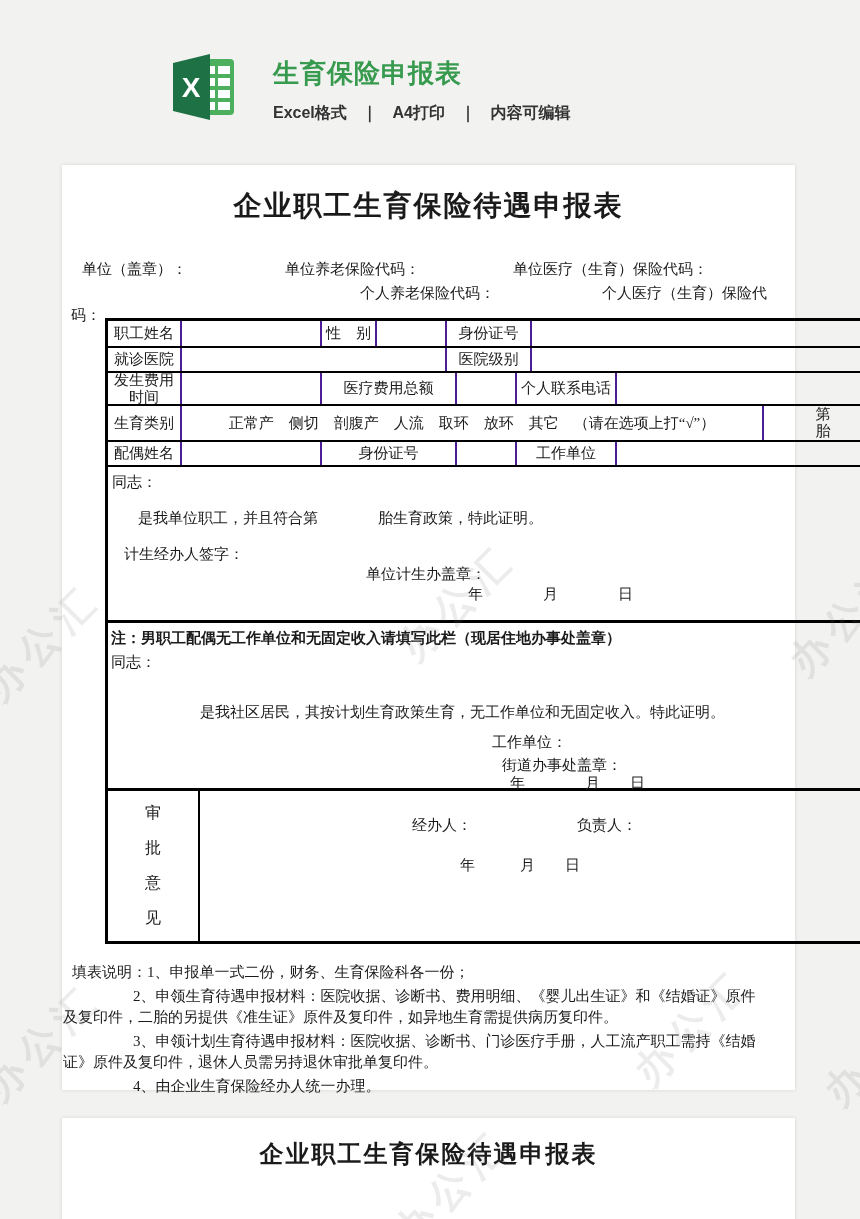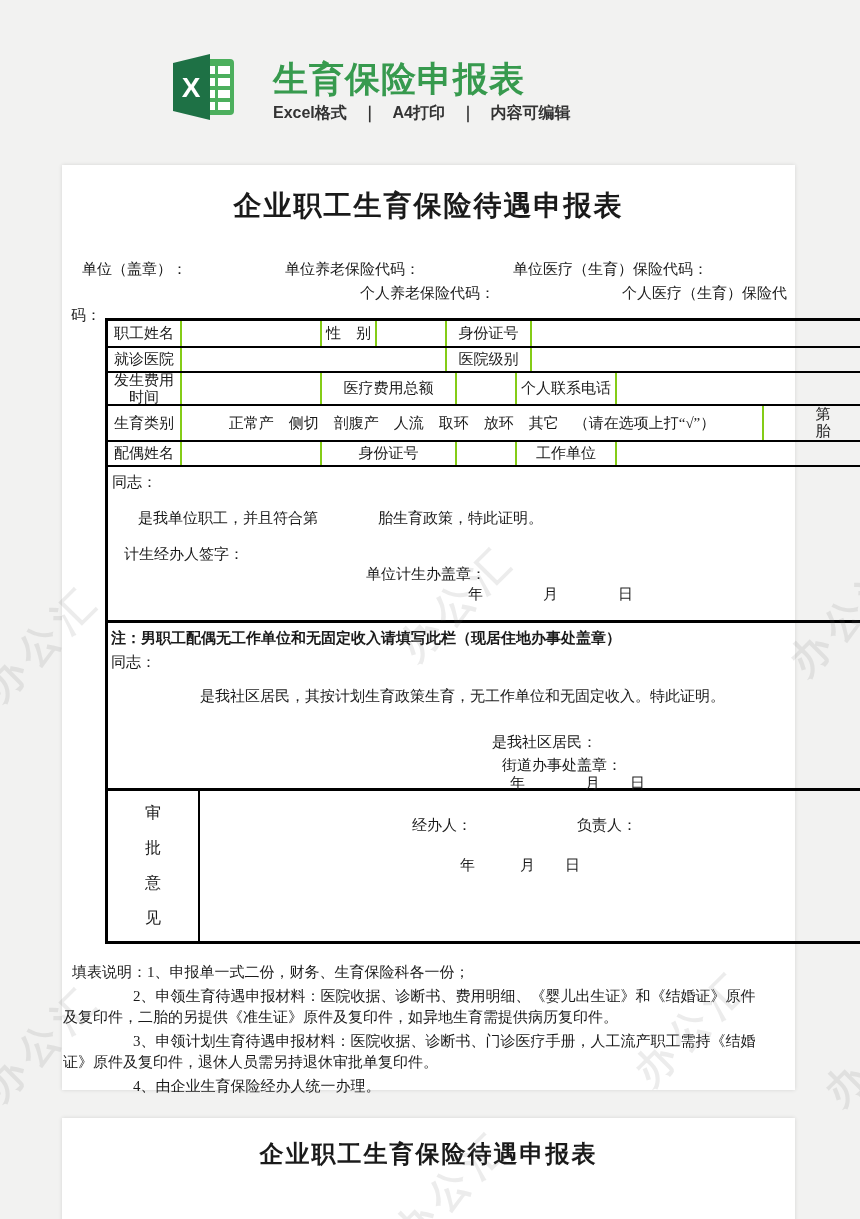--- a/index.html
+++ b/index.html
@@ -8,21 +8,21 @@
     position:relative; overflow:hidden;
     background:#f2f2f1;
     font-family:"Liberation Serif","DejaVu Serif",serif;
     color:#1a1a1a;
   }
   
   .hdr-icon { position:absolute; left:164px; top:52px; width:74px; height:70px; }
   .hdr-title {
     position:absolute; left:273px; top:56px;
     font-family:"Liberation Sans","DejaVu Sans",sans-serif;
-    font-size:35px; font-weight:700; color:var(--accent-green,#379a4e);
+    font-size:26px; font-weight:700; color:var(--accent-green,#379a4e);
     letter-spacing:1px;
   }
   .hdr-sub {
     position:absolute; left:273px; top:103px;
     font-family:"Liberation Sans","DejaVu Sans",sans-serif;
     font-size:16px; font-weight:700; color:#333;
     display:flex; gap:15px; align-items:center;
   }
   
   .card { position:absolute; left:62px; width:733px; background:#fff;
@@ -33,21 +33,21 @@
     text-align:center; font-size:28px; font-weight:700; letter-spacing:2px; }
   .form-title2 { position:absolute; left:0; top:20px; width:100%;
     text-align:center; font-size:24px; font-weight:700; letter-spacing:2px; }
   .abs { position:absolute; white-space:pre; font-size:15px; }
   
   .ftable { position:absolute; left:16px; top:153px; width:780px;
     border:3px solid #000; font-size:15px;margin-left:27px; }
   .frow { display:flex; border-top:2px solid #000; }
   .frow.first { border-top:none; }
   .frow.sect { border-top:3px solid #000; }
-  .fcell { border-left:2px solid #84cc16; display:flex; align-items:center;
+  .fcell { border-left:2px solid #4c1d95; display:flex; align-items:center;
     justify-content:center; text-align:center; line-height:17px; }
   .fcell.first { border-left:none; }
   .fcell.blank { }
   .fill { flex:1; }
   .h25{height:25px} .h36{height:36px} .h33{height:33px}
   .cert { position:relative; height:155px; }
   .cert2 { position:relative; height:168px; }
   .note-title { font-family:"Liberation Sans","DejaVu Sans",sans-serif;
     font-weight:700; font-size:15px; }
   .approval { display:flex; height:153px; }
@@ -106,21 +106,21 @@
   <span>内容可编辑</span>
 </div>
 
 <div class="card card1">
   <div class="form-title">企业职工生育保险待遇申报表</div>
 
   <span class="abs" style="left:20px;  top:95px;">单位（盖章）：</span>
   <span class="abs" style="left:223px; top:95px;">单位养老保险代码：</span>
   <span class="abs" style="left:451px; top:95px;">单位医疗（生育）保险代码：</span>
   <span class="abs" style="left:298px; top:119px;">个人养老保险代码：</span>
-  <span class="abs" style="left:560px; top:119px;">个人医疗（生育）保险代</span>
+  <span class="abs" style="left:540px; top:119px;">个人医疗（生育）保险代</span>
   <span class="abs" style="left:9px;   top:141px;">码：</span>
 
   <div class="ftable">
 
     <div class="frow first h25">
       <div class="fcell first" style="width:72px;">职工姓名</div>
       <div class="fcell blank" style="width:140px;"></div>
       <div class="fcell" style="width:55px;">性　别</div>
       <div class="fcell blank" style="width:70px;"></div>
       <div class="fcell" style="width:85px;">身份证号</div>
@@ -164,22 +164,22 @@
       <span class="abs" style="left:4px;   top:6px;">同志：</span>
       <span class="abs" style="left:30px;  top:42px;">是我单位职工，并且符合第　　　　胎生育政策，特此证明。</span>
       <span class="abs" style="left:16px;  top:78px;">计生经办人签字：</span>
       <span class="abs" style="left:258px; top:98px;">单位计生办盖章：</span>
       <span class="abs" style="left:360px; top:118px;">年　　　　月　　　　日</span>
     </div>
 
     <div class="frow sect cert2">
       <span class="abs note-title" style="left:3px; top:6px;">注：男职工配偶无工作单位和无固定收入请填写此栏（现居住地办事处盖章）</span>
       <span class="abs" style="left:3px;   top:30px;">同志：</span>
-      <span class="abs" style="left:92px;  top:64px;">是我社区居民，其按计划生育政策生育，无工作单位和无固定收入。特此证明。</span>
-      <span class="abs" style="left:384px; top:110px;">是我社区居民：</span>
+      <span class="abs" style="left:92px;  top:80px;">是我社区居民，其按计划生育政策生育，无工作单位和无固定收入。特此证明。</span>
+      <span class="abs" style="left:384px; top:110px;">工作单位：</span>
       <span class="abs" style="left:394px; top:133px;">街道办事处盖章：</span>
       <span class="abs" style="left:402px; top:151px;">年　　　　月　　日</span>
     </div>
 
     <div class="frow sect approval">
       <div class="appr-left">
         <span>审</span>
         <span>批</span>
         <span>意</span>
         <span>见</span>

